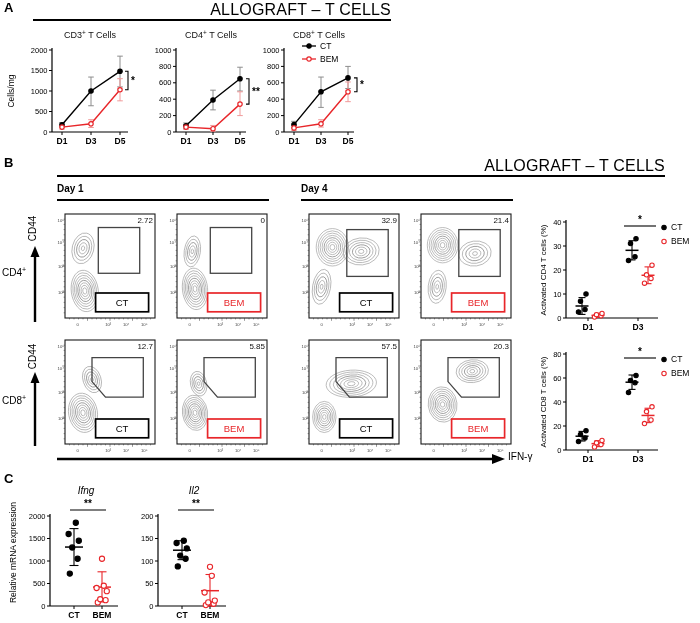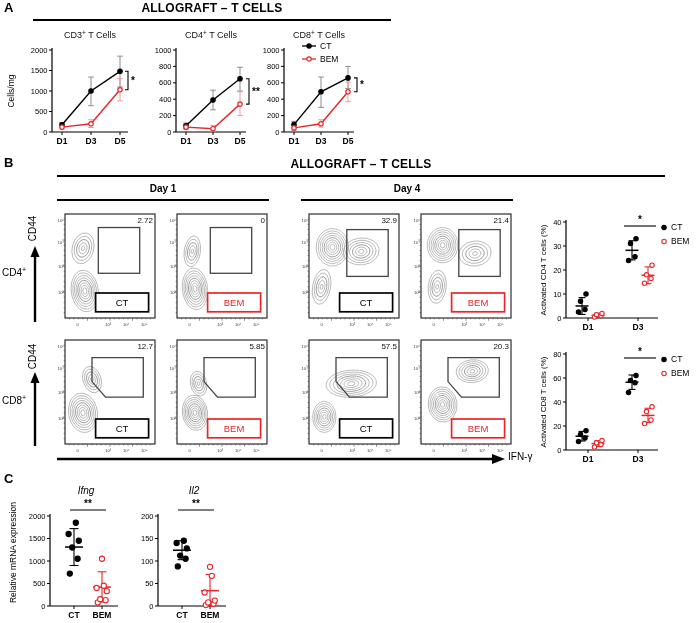--- a/index.html
+++ b/index.html
@@ -1,21 +1,21 @@
 <!DOCTYPE html>
 <html><head>
 <meta charset="utf-8">
 <style>
   html,body{margin:0;padding:0;background:#fff;}
   body{width:700px;height:623px;position:relative;font-family:"Liberation Sans",sans-serif;color:#000;overflow:hidden;}
   .abs{position:absolute;}
   .panel-letter{font-size:13px;font-weight:700;}
-  .fig-title{font-size:12px;font-weight:700;letter-spacing:.2px;text-align:center;}
+  .fig-title{font-size:16px;font-weight:400;letter-spacing:.2px;text-align:right;}
   .rule{background:#000;height:2px;}
-  .day-header{font-size:10px;font-weight:600;text-align:center;}
+  .day-header{font-size:10px;font-weight:600;text-align:left;}
   .vlabel{position:absolute;transform:rotate(-90deg);transform-origin:center;text-align:center;white-space:nowrap;}
   .cd44{font-size:10px;font-weight:400;}
   .gate-name{font-size:10px;}
   .gate-name sup{font-size:7px;}
   .cylab{font-size:8.5px;}
   .ifn{font-size:10px;}
   svg{position:absolute;overflow:visible;}
   svg text{font-family:"Liberation Sans",sans-serif;}
 </style>
 </head>

